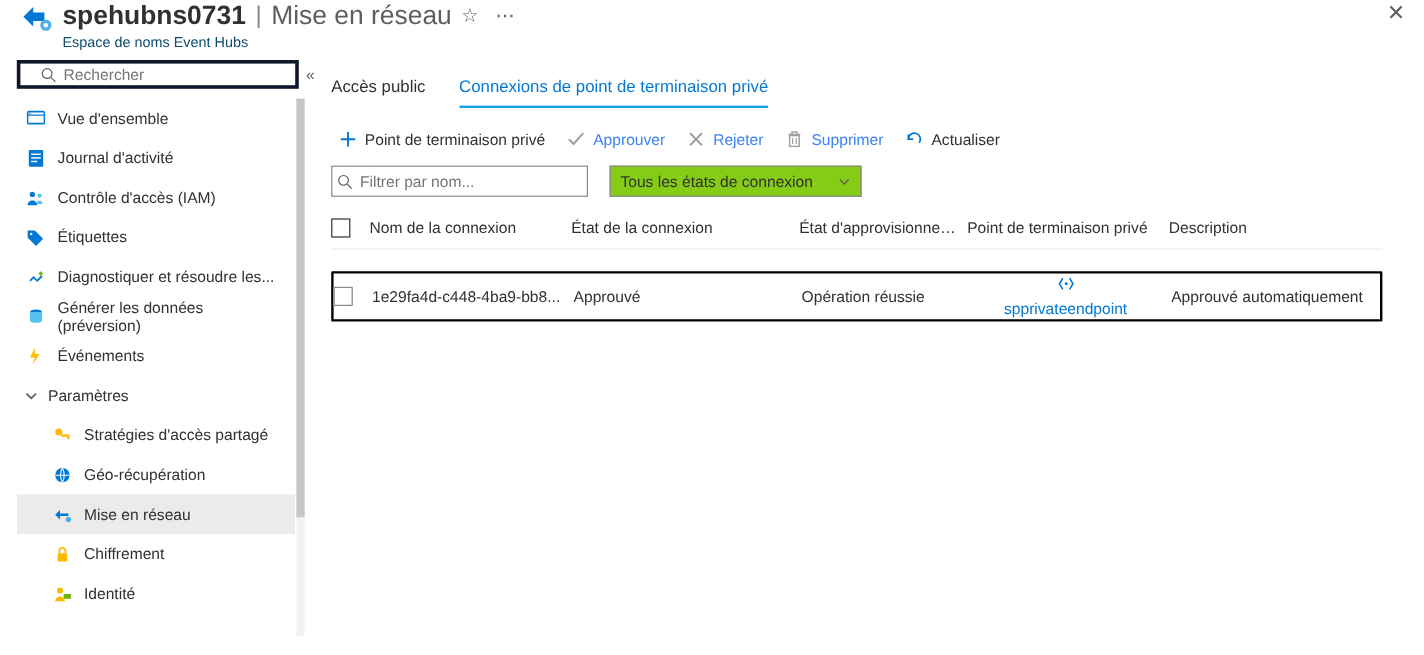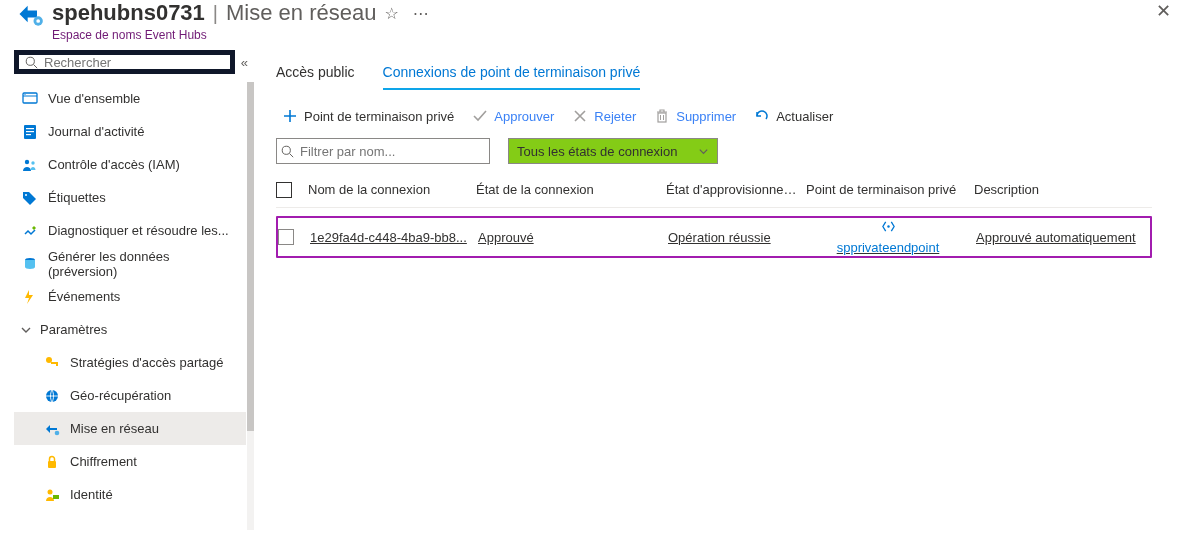--- a/index.html
+++ b/index.html
@@ -6,33 +6,33 @@
   html, body { width: 1187px; height: 546px; background: #fff; color: #323130; font-size: 13px; overflow: hidden; }
 
   
   .header { display: flex; align-items: flex-start; padding: 0 16px 2px 16px; }
   .header-icon { width: 28px; height: 28px; margin-right: 8px; flex-shrink: 0; }
   .header-titles { flex: 1; }
   .header-title-row { display: flex; align-items: center; gap: 8px; }
   .header-title { font-size: 22px; font-weight: 600; color: #323130; }
   .header-sep { color: #8a8886; font-size: 20px; font-weight: 300; }
   .header-section { font-size: 22px; font-weight: 400; color: #605e5c; }
-  .header-sub { font-size: 12px; color: #701a75; margin-top: 2px; }
+  .header-sub { font-size: 12px; color: #0c4a6e; margin-top: 2px; }
   .header-actions { display: flex; gap: 14px; align-items: center; color: #605e5c; }
   .header-star { font-size: 16px; cursor: pointer; }
   .header-ellipsis { font-size: 16px; cursor: pointer; letter-spacing: 1px; }
   .header-close { margin-left: auto; font-size: 18px; color: #605e5c; cursor: pointer; align-self: flex-start; }
 
   
   .body { display: flex; height: calc(100% - 60px); }
 
   
   .sidebar { width: 254px; flex-shrink: 0; display: flex; flex-direction: column; padding: 6px 0 0 14px; }
   .search-row { display: flex; align-items: center; gap: 6px; margin-bottom: 8px; padding-right: 6px; }
-  .search-box { flex:1; display:flex; align-items:center; border:5px solid #0f172a; height:24px; padding:0 6px; gap:6px; }
+  .search-box { flex:1; display:flex; align-items:center; border:3px solid #0f172a; height:24px; padding:0 17px; gap:6px; }
   .search-box input { border:none; outline:none; font-size:13px; flex:1; background:transparent; }
   .collapse-btn { font-size: 13px; color:#605e5c; cursor:pointer; }
 
   .nav-wrap { position:relative; flex:1; overflow:hidden; }
   .nav-scroll { position:absolute; inset:0 8px 0 0; overflow-y:auto; }
   .scrollbar-track { position:absolute; right:0; top:0; bottom:0; width:7px; background:#f3f2f1; }
   .scrollbar-thumb { position:absolute; right:0; top:0; width:7px; height:78%; background:#c8c6c4; border-radius:0; }
 
   .nav-item { display:flex; align-items:center; gap:10px; height:33px; padding: 0 8px; cursor:pointer; font-size:13px; color:#323130; border-radius:0; }
   .nav-item.active { background:#edebe9; font-weight:400; }
@@ -57,21 +57,21 @@
   .filter-row { display:flex; gap:18px; align-items:center; margin-bottom:8px; }
   .filter-box { display:flex; align-items:center; border:1px solid #8a8886; height:26px; width:214px; padding:0 4px; gap:6px; }
   .filter-box input { border:none; outline:none; font-size:13px; flex:1; background:transparent; }
   .dropdown { display:flex; align-items:center; justify-content:space-between; border:1px solid #8a8886; height:26px; width:210px; padding:0 8px; cursor:pointer; font-size:13px; background:#84cc16; }
 
   .table { width: 876px; }
   .thead, .trow { display:grid; grid-template-columns: 32px 168px 190px 140px 168px 178px; align-items:center; height:36px; font-size:13px; }
   .thead { color:#323130; font-weight:400; border-bottom:1px solid #edebe9; }
   .thead .th { white-space:nowrap; overflow:hidden; text-overflow:ellipsis; }
   .checkbox { width:16px; height:16px; border:1px solid #323130; background:#fff; cursor:pointer; }
-  .trow { border:2px solid #a21caf; border-radius:1px; margin-top:8px; height:42px;text-decoration:underline; }
+  .trow { border:2px solid #000000; border-radius:1px; margin-top:18px; height:42px; }
   .trow .td { white-space:nowrap; overflow:hidden; text-overflow:ellipsis; padding-right:8px; }
   .trow .checkbox { border-color:#8a8886; }
   .link { color:#0078d4; cursor:pointer; display:flex; align-items:center; gap:6px;flex-direction:column; }
 
 </style>
 </head>
 <body>
 
 <div class="header">
   <span class="header-icon">

